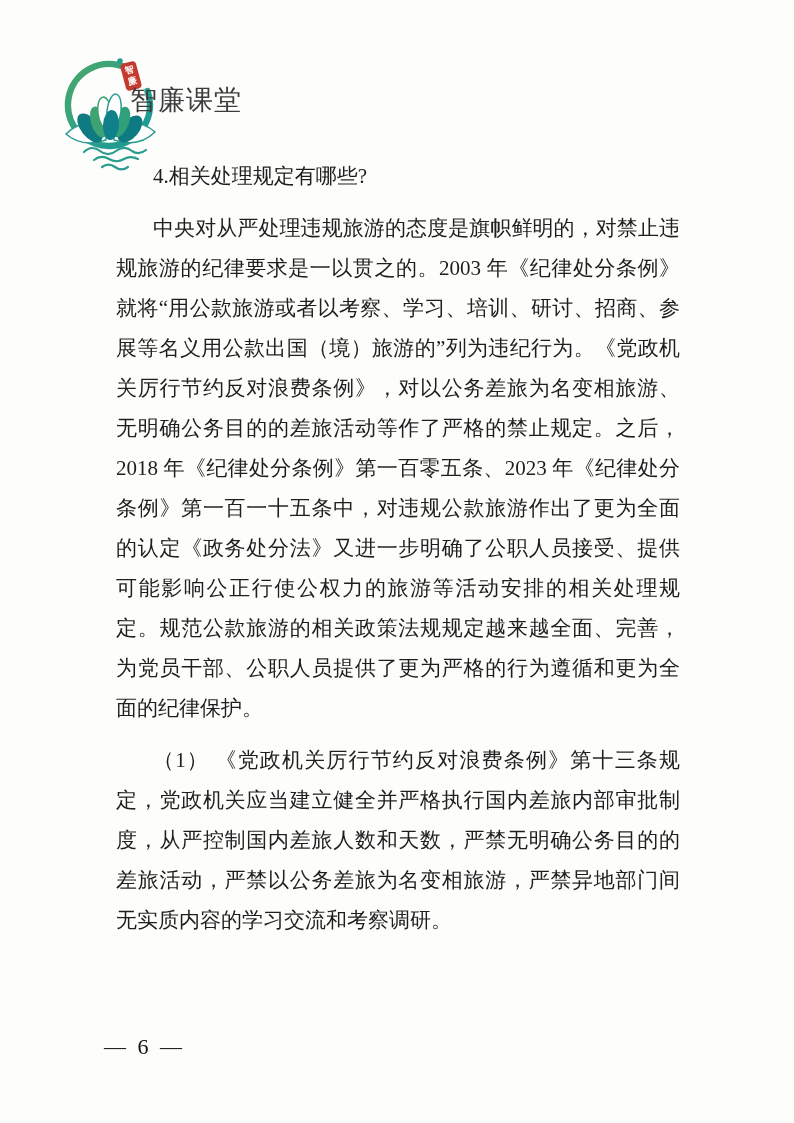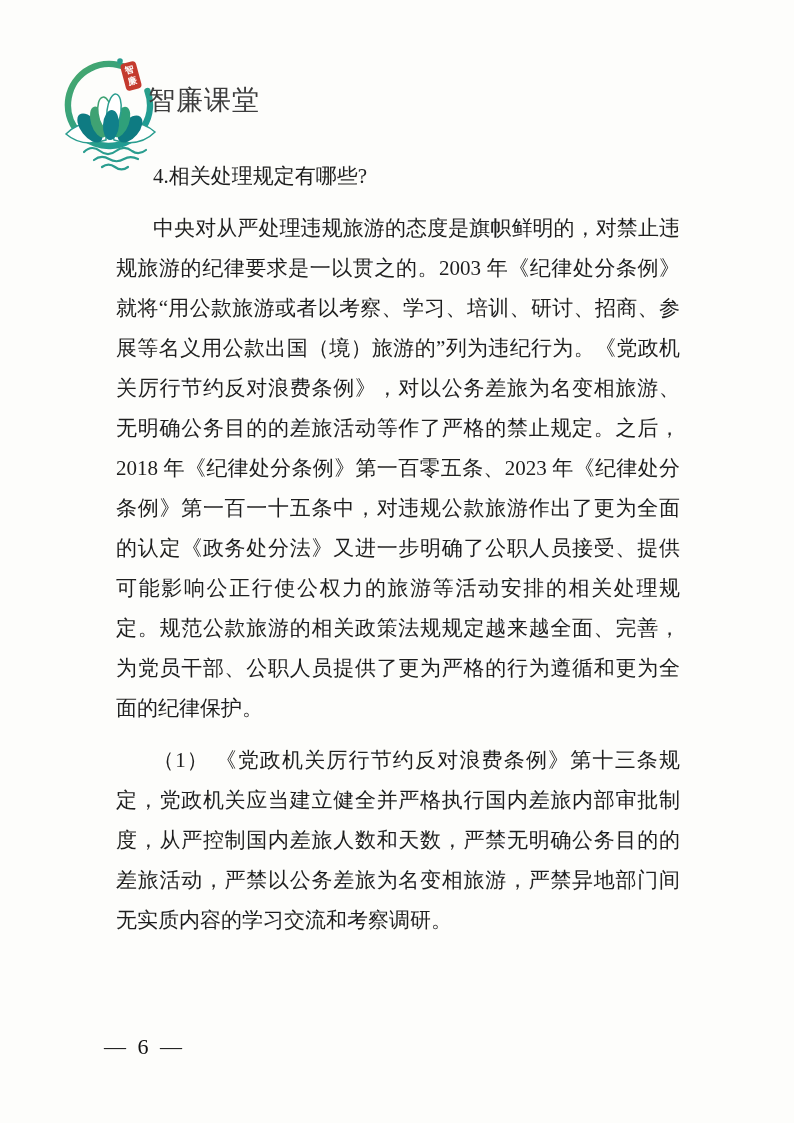--- a/index.html
+++ b/index.html
@@ -14,21 +14,21 @@
     position: absolute; left: 0; top: 0;
     width: 794px; height: 1123px;
     background: #fdfdfb;
   }
   .logo {
     position: absolute; left: 64px; top: 56px;
     width: 260px; height: 120px;
   }
   .logo svg { position: absolute; left: 0; top: 0; }
   .brand {
-    position: absolute; left: 84px; top: 26px;
+    position: absolute; left: 66px; top: 26px;
     font-family: "Liberation Sans", "DejaVu Sans", sans-serif;
     font-size: 27px; font-weight: 500;
     color: #3c3c3c; letter-spacing: 1px;
     white-space: nowrap;
     text-align: center;
   }
   .content {
     position: absolute; left: 104px; top: 144px;
     width: 588px;
     font-size: 21px; line-height: 40px;

